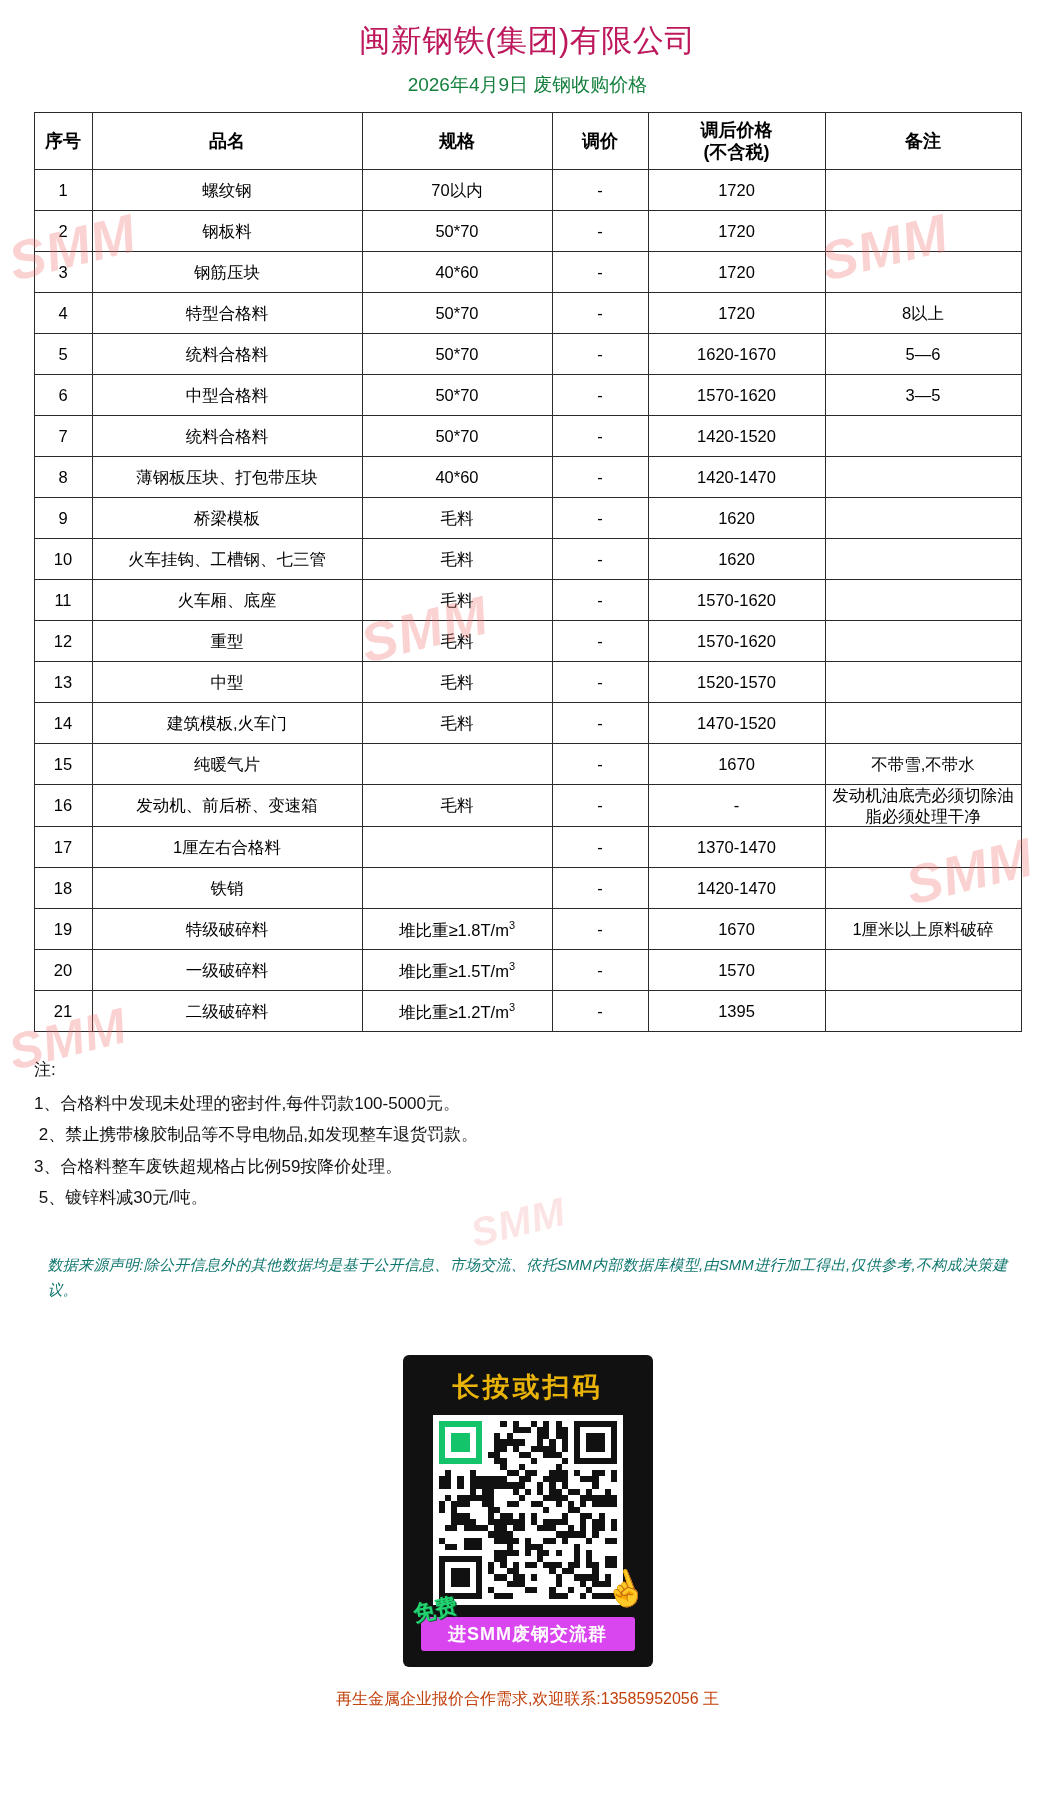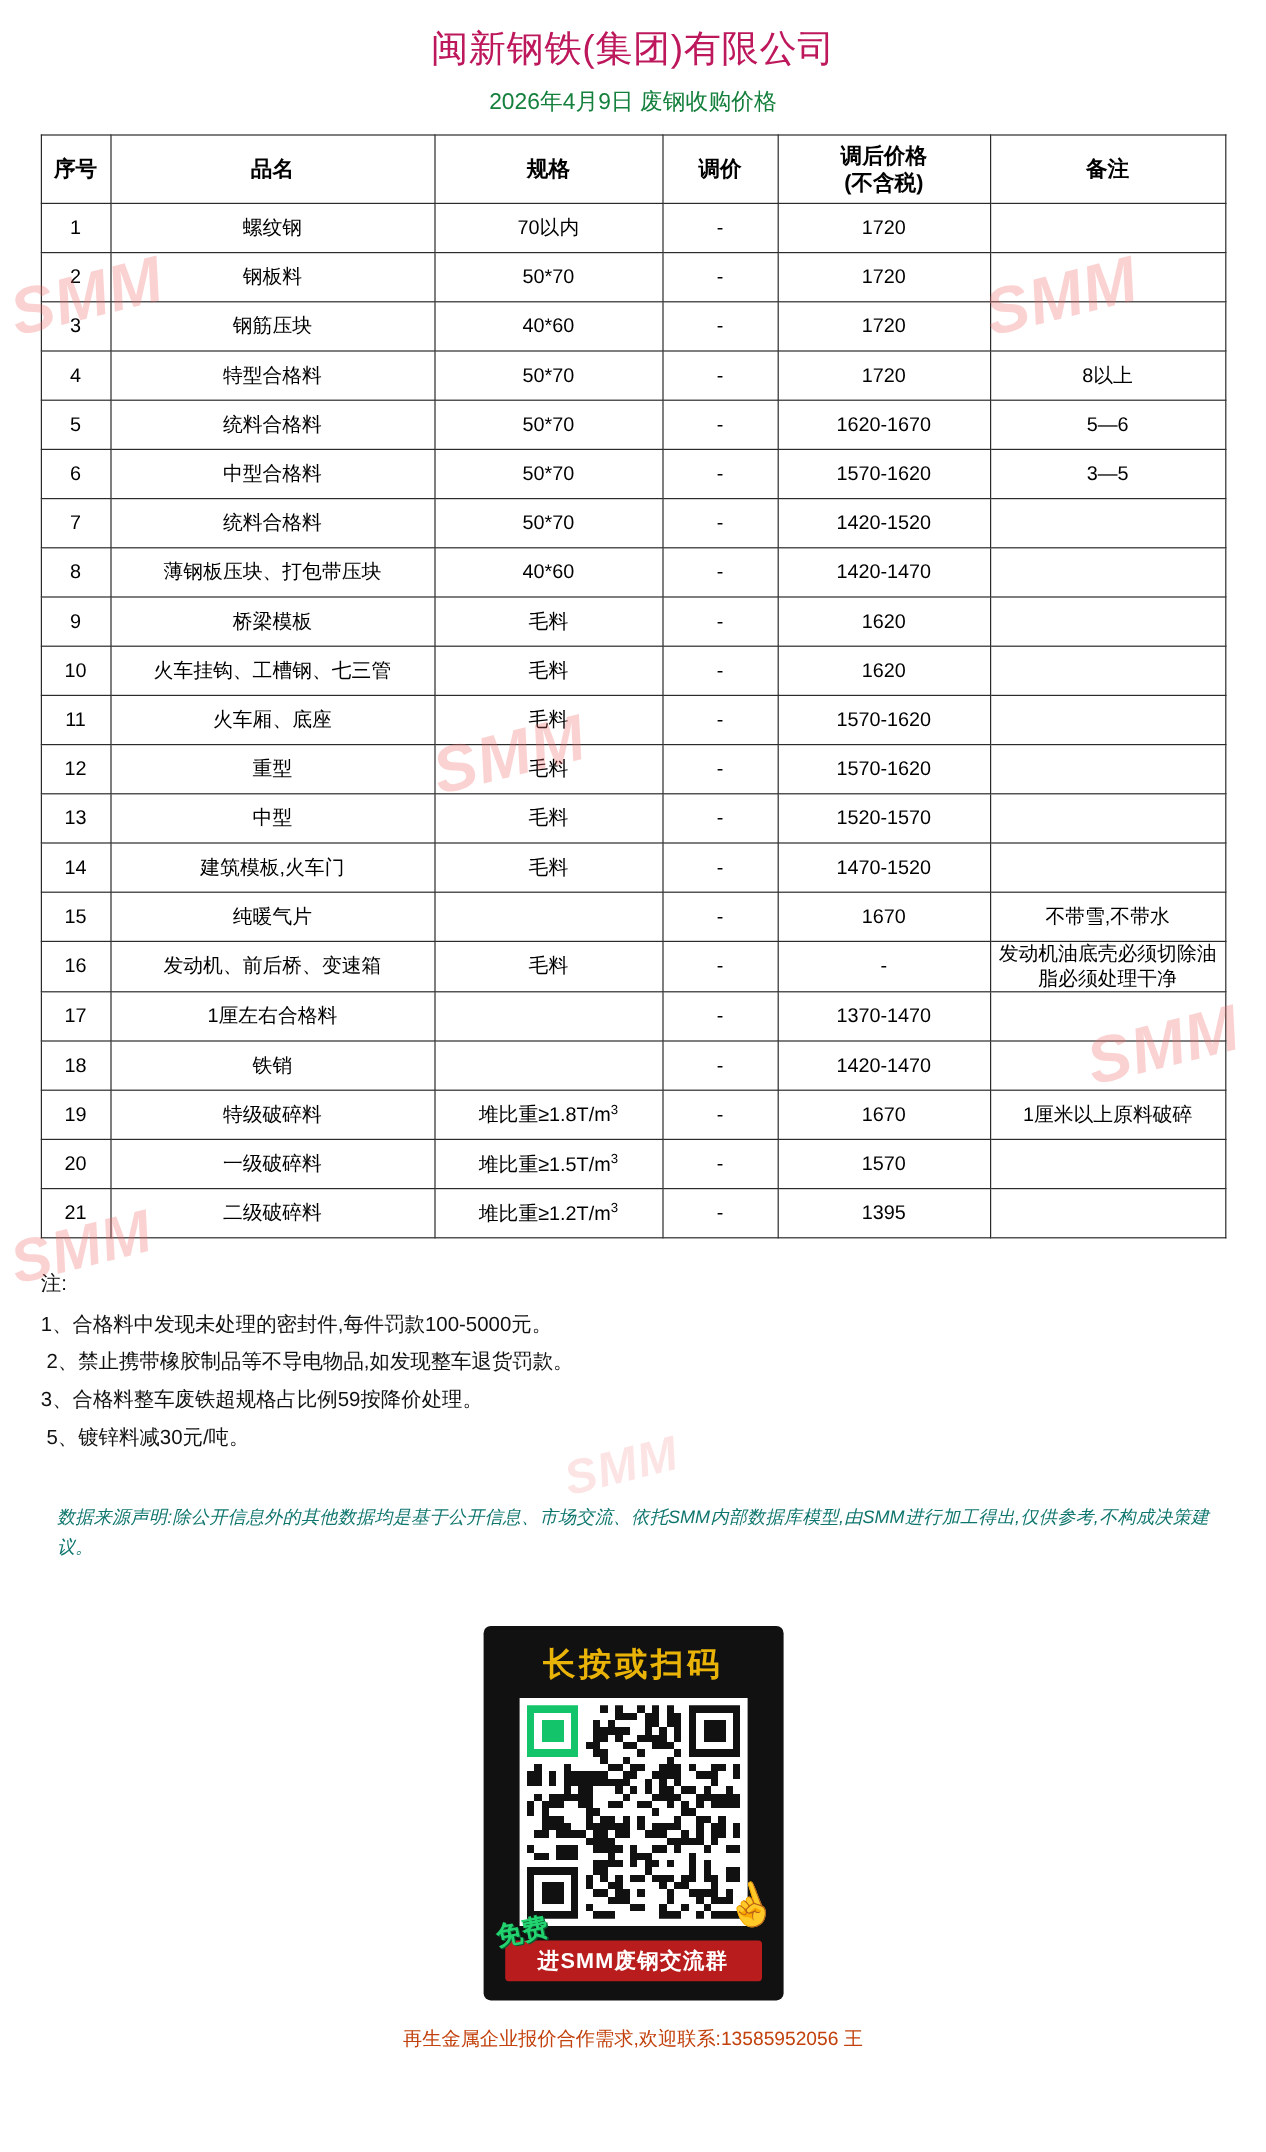--- a/index.html
+++ b/index.html
@@ -114,21 +114,21 @@
     margin: 0 auto;
     background: #ffffff;
     position: relative;
     padding: 6px;
     box-sizing: border-box;
   }
   .qr-canvas { width: 100%; height: 100%; display: block; }
   .qr-foot {
     margin: 12px auto 0 auto;
     width: 214px;
-    background: #b91c1c;
+    background: #d946ef;
     color: #ffffff;
     text-align: center;
     font-size: 18px;
     font-weight: bold;
     letter-spacing: 1px;
     padding: 5px 0;
     border-radius: 3px;
   }
   .qr-free {
     position: absolute;

